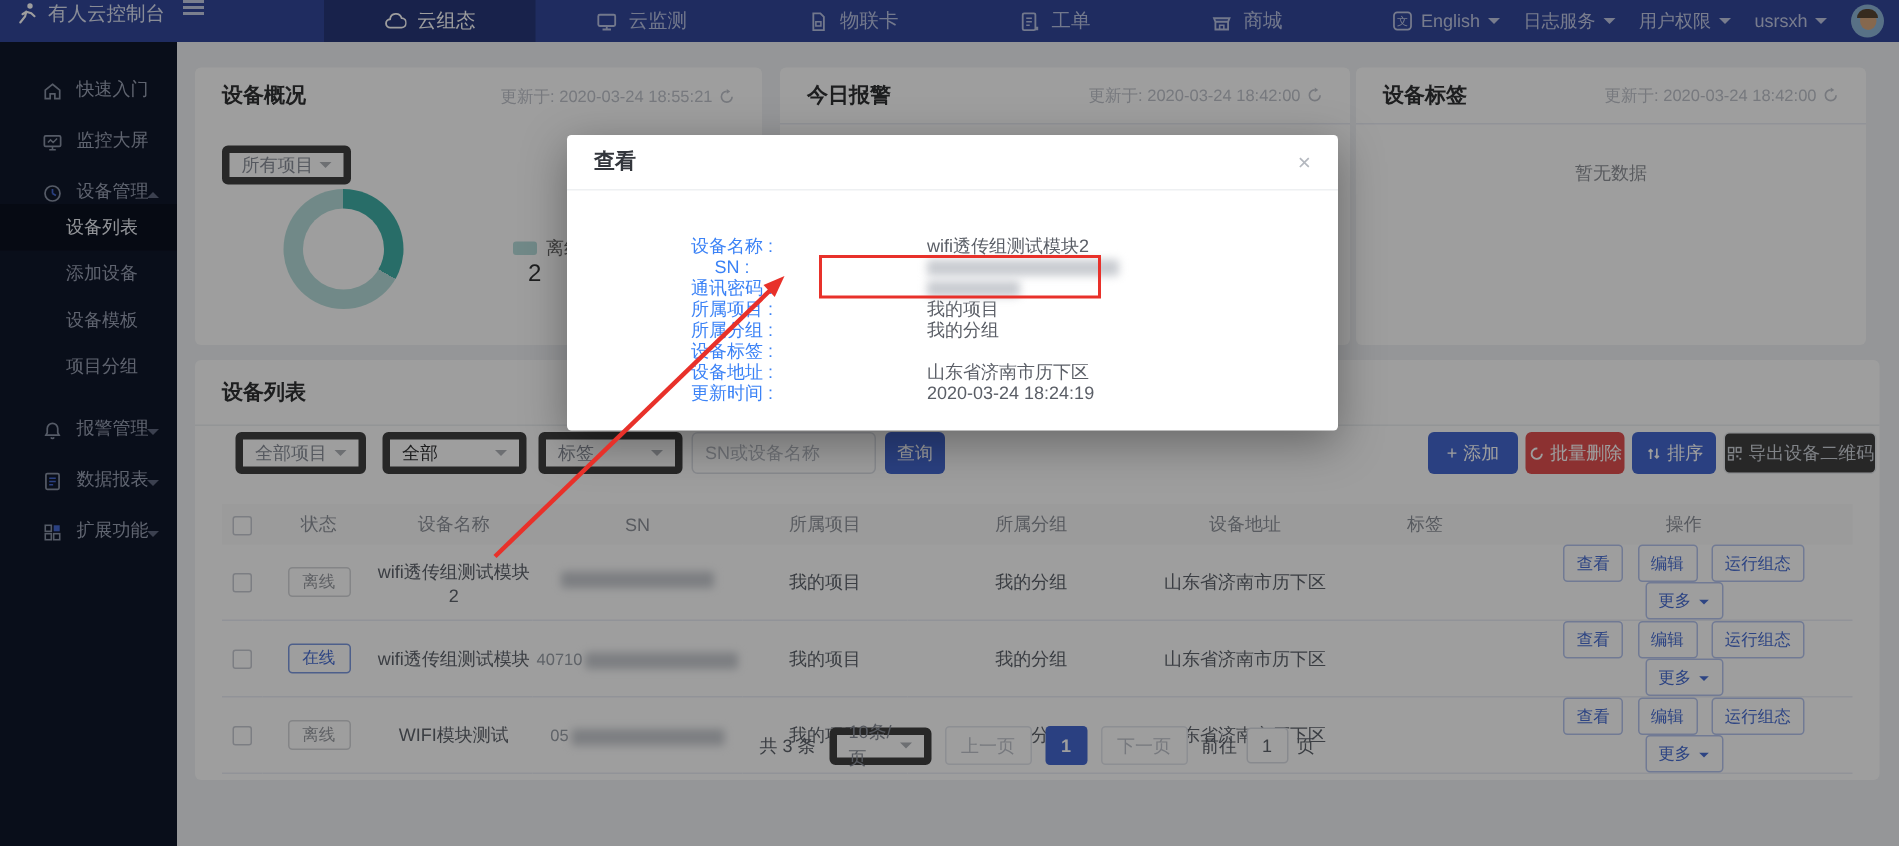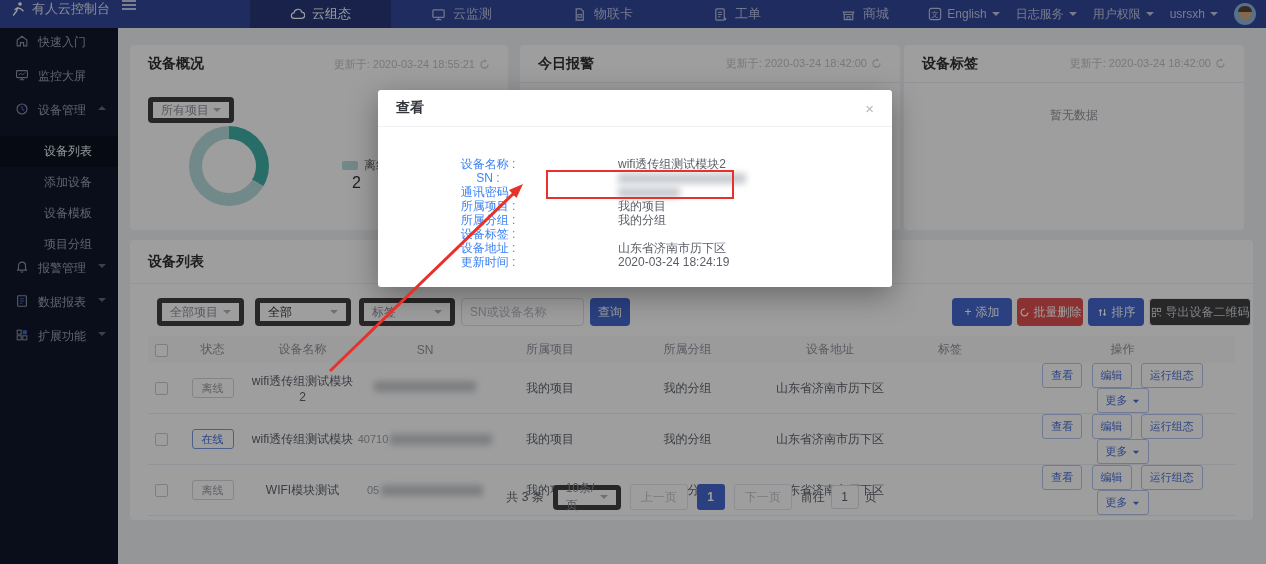--- a/index.html
+++ b/index.html
@@ -5,34 +5,34 @@
   *{margin:0;padding:0;box-sizing:border-box;font-family:"Liberation Sans","DejaVu Sans",sans-serif}
   body{background:#222}
   .screen{position:relative;width:1266px;height:564px;background:#f0f2f5;overflow:hidden;font-size:12px;color:#606266}
 
   
   .topbar{position:absolute;top:0;left:0;width:100%;height:28px;background:#32479c;display:flex;align-items:flex-start;z-index:10}
   .logo{display:flex;align-items:center;gap:6px;padding-left:10px;color:#e8ebf5}
   .logo-text{font-size:13px;color:#dde3f3;white-space:nowrap}
   .burger{width:14px;height:10px;border-top:2px solid #c6cde6;border-bottom:2px solid #c6cde6;position:relative;margin-left:12px}
   .burger::after{content:"";position:absolute;left:0;right:0;top:2px;height:2px;background:#c6cde6}
-  .topnav{display:flex;height:100%;margin-left:114px}
+  .topnav{display:flex;height:100%;margin-left:80px}
   .topnav-item{display:flex;align-items:center;gap:7px;padding:0 40px;color:#b9c2e2;font-size:13px;cursor:pointer;white-space:nowrap}
   .topnav-item.active{background:rgba(0,0,0,.22);color:#fff}
   .topbar-right{position:absolute;right:10px;top:0;height:28px;display:flex;align-items:center;gap:16px;color:#c2c9e4;font-size:12px}
   .tb-item{display:flex;align-items:center;gap:5px;cursor:pointer;white-space:nowrap}
   .cdown{width:0;height:0;border:4px solid transparent;border-top:4px solid currentColor;margin-top:4px}
   .cup{width:0;height:0;border:4px solid transparent;border-bottom:4px solid currentColor;margin-bottom:4px}
   .avatar{width:22px;height:22px;border-radius:50%;background:#8fb6d9;position:relative;overflow:hidden}
   .avatar::after{content:"";position:absolute;left:4px;top:3px;width:14px;height:6px;border-radius:7px 7px 0 0;background:#5a4632}
   .avatar::before{content:"";position:absolute;left:5.5px;top:5px;width:11px;height:12px;border-radius:50%;background:#d9a97e}
 
   
   .sidebar{position:absolute;left:0;top:28px;width:118px;height:536px;background:#10172a;padding-top:6px;z-index:10}
-  .side-item{height:34px;display:flex;align-items:flex-start;gap:9px;padding-left:15px;color:#9aa2b5;font-size:12px;position:relative;cursor:pointer;white-space:nowrap}
+  .side-item{height:34px;display:flex;align-items:flex-end;gap:9px;padding-left:28px;color:#9aa2b5;font-size:12px;position:relative;cursor:pointer;white-space:nowrap}
   .side-arrow{position:absolute;right:12px;color:#5f6880}
   .sub-item{height:31px;line-height:31px;padding-left:44px;color:#99a1b4;font-size:12px;cursor:pointer;white-space:nowrap}
   .sub-item.active{background:#0a1120;color:#eef1f7}
 
   
   .card{position:absolute;background:#fff;border-radius:4px}
   #card-overview{left:130px;top:45px;width:378px;height:185px}
   #card-alarm{left:520px;top:45px;width:380px;height:185px}
   #card-tags{left:904px;top:45px;width:340px;height:185px}
   #card-list{left:130px;top:240px;width:1123px;height:280px}
@@ -46,21 +46,21 @@
   #overview-filter{position:absolute;left:18px;top:52px;width:86px}
 
   .donut{position:absolute;left:59px;top:81px;width:80px;height:80px;border-radius:50%}
   .donut::after{content:"";position:absolute;inset:13px;background:#fff;border-radius:50%}
   .legend{position:absolute;left:212px;top:112px;display:flex;align-items:center;gap:6px;font-size:12px;color:#666}
   .legend-swatch{width:16px;height:9px;border-radius:2px;background:#b7dedb}
   .legend-value{position:absolute;left:222px;top:129px;font-size:16px;color:#303133}
 
   
   .lc-h{height:44px;display:flex;align-items:center;padding:0 18px;border-bottom:1px solid #eef0f3}
-  .filters{position:absolute;top:58px;left:0;right:0;height:28px}
+  .filters{position:absolute;top:48px;left:0;right:0;height:28px}
   .fsel{position:absolute;height:28px}
   .f1{left:27px;width:87px}.f2{left:125px;width:96px}.f3{left:229px;width:96px}
   .finput{position:absolute;left:331px;width:123px;height:28px;border:1px solid #dcdfe6;border-radius:4px;padding:0 8px;font-size:12px;color:#606266;background:#fff}
   .finput::placeholder{color:#b6bac2}
   .btn{position:absolute;height:28px;border-radius:4px;font-size:12px;color:#fff;display:inline-flex;align-items:center;justify-content:center;gap:4px;border:none;cursor:pointer;white-space:nowrap}
   .btn-primary{background:#4468d0}
   .btn-danger{background:#e25050}
   .btn-disabled{background:#404040;color:#cfd3da;border:1px solid #ebedf0;cursor:default}
   .b-search{left:460px;width:40px}
   .b-add{left:822px;width:60px}

